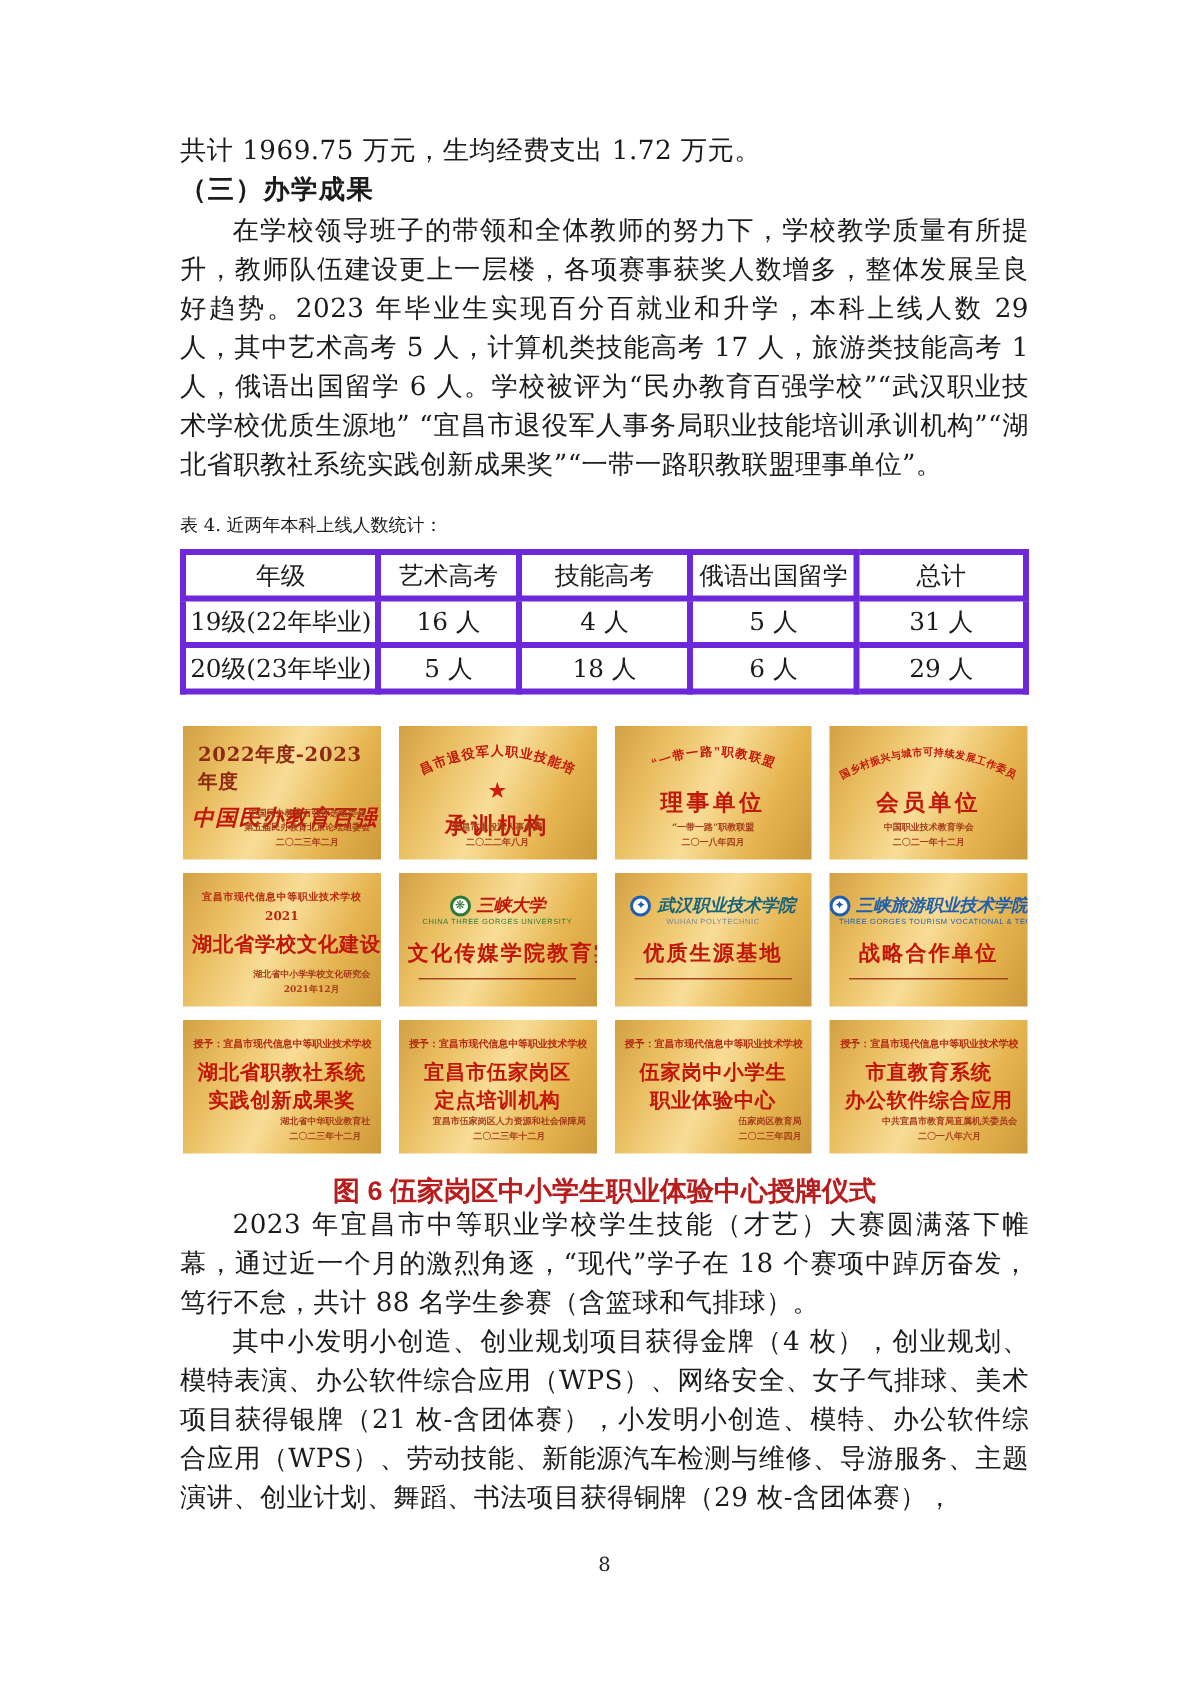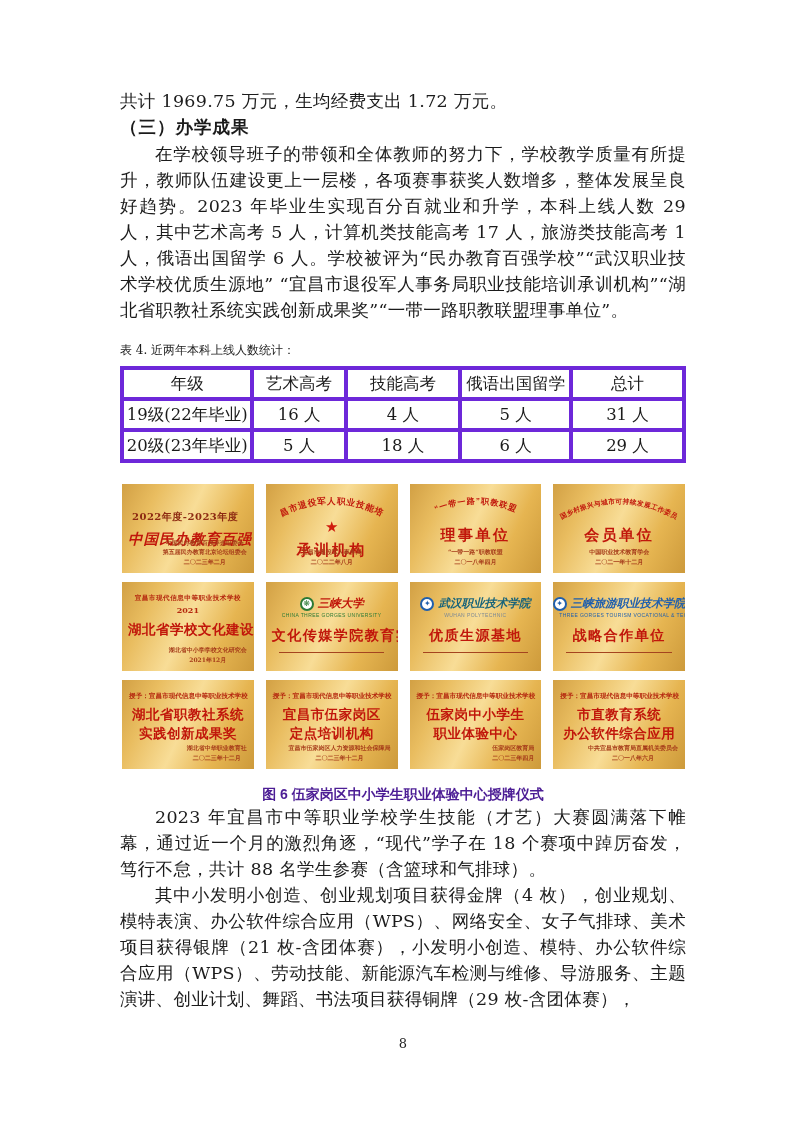--- a/index.html
+++ b/index.html
@@ -19,21 +19,21 @@
   }
   .c0{width:23.2%}.c1{width:16.6%}.c2{width:20.4%}.c3{width:19.7%}.c4{width:20.1%}
 
   
   .plaque-grid { margin:21px 1px 0 2px; display:grid; grid-template-columns:repeat(4,1fr); gap:9px 12px; }
   .plaque {
     height:89px; position:relative; overflow:hidden; padding:5px 6px;
     background:linear-gradient(115deg,#d2a044 0%,#e9bd60 22%,#f8dd97 48%,#e6b551 74%,#cd9a3b 100%);
     color:#c1170b;
   }
-  .pq-yearrange { font-size:10px; font-weight:bold; color:#8d2a12; margin:21px 0 0 4px; letter-spacing:0.5px; }
+  .pq-yearrange { font-size:13px; font-weight:bold; color:#8d2a12; margin:5px 0 0 4px; letter-spacing:0.5px; }
   .pq-callig { font-style:italic; font-weight:bold; font-size:14.5px; text-align:center; margin-top:6px; letter-spacing:1px; white-space:nowrap; }
   .pq-footer { position:absolute; right:7px; bottom:7px; font-size:6px; line-height:1.55; color:#a63c1a; text-align:center; font-weight:bold; }
   .pq-footer.center { left:0; right:0; }
   .arc { display:block; width:100%; height:30px; margin-top:1px; }
   .arc-text { fill:#c1170b; font-weight:bold; font-size:9.5px; letter-spacing:1px; font-family:"Liberation Sans",sans-serif; }
   .arc-text.sm { font-size:7.4px; letter-spacing:0.4px; }
   .arc-text.md { font-size:9px; }
   .pq-star { text-align:center; font-size:15px; line-height:15px; color:#d01c0e; }
   .pq-main { text-align:center; font-family:"Liberation Sans",sans-serif; font-weight:bold; font-size:15px; letter-spacing:2.5px; white-space:nowrap; }
   .mt6 { margin-top:6px; } .mt2 { margin-top:6px; }
@@ -48,21 +48,21 @@
   .name-red  { color:#c1170b; }
   .name-teal { color:#19647a; }
   .name-blue { color:#1f5fae; }
   .pq-logosub { text-align:center; font-size:5px; letter-spacing:0.4px; margin-top:1px; font-family:"Liberation Sans",sans-serif; white-space:nowrap; }
   .sub-green{color:#2c7a35}.sub-gray{color:#7c8894}.sub-blue{color:#1f5fae}
   .pq-main2 { text-align:center; font-family:"Liberation Sans",sans-serif; font-weight:bold; font-size:14px; letter-spacing:1.5px; margin-top:9px; white-space:nowrap; }
   .pq-rule { border-top:1.5px solid #a5441f; width:88%; margin:7px auto 0; }
   .pq-awardto { text-align:right; font-size:6.6px; font-weight:bold; color:#b5280f; margin-top:7px; white-space:nowrap; }
   .pq-mains { margin-top:5px; }
 
-  .figure-caption { margin-top:15px; text-align:center; font-family:"Liberation Sans",sans-serif; font-weight:bold; font-size:14px; line-height:20px; color:#4c1d95; }
+  .figure-caption { margin-top:15px; text-align:center; font-family:"Liberation Sans",sans-serif; font-weight:bold; font-size:18px; line-height:20px; color:#b91c1c; }
   .case-label { margin-top:7px; font-size:17.5px; line-height:26px; }
   .case-title { margin-top:4px; margin-bottom:3px; text-align:center; font-size:19px; line-height:28px; letter-spacing:1.5px; }
   .page-number { margin-top:24px; text-align:center; font-size:13px; color:#222; }
 </style>
 </head>
 <body>
 
 <div class="page">
 
   <p class="body-text">共计 1969.75 万元，生均经费支出 1.72 万元。</p>

